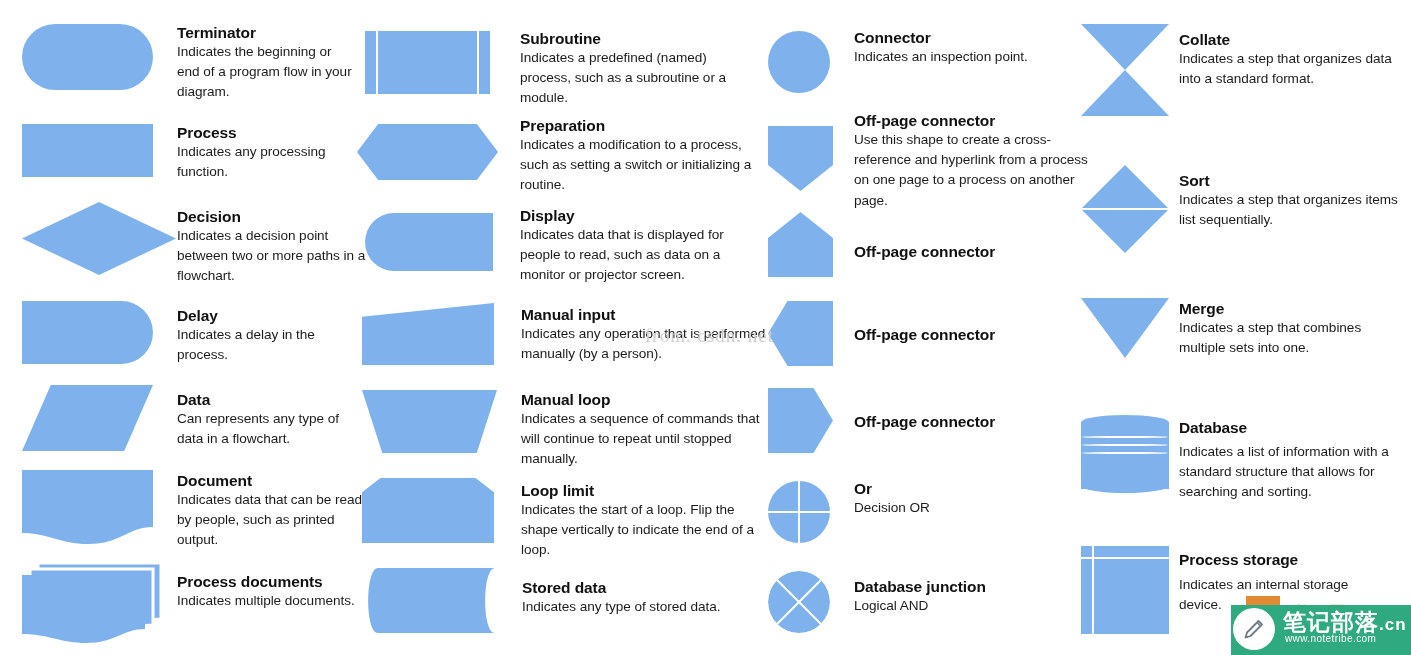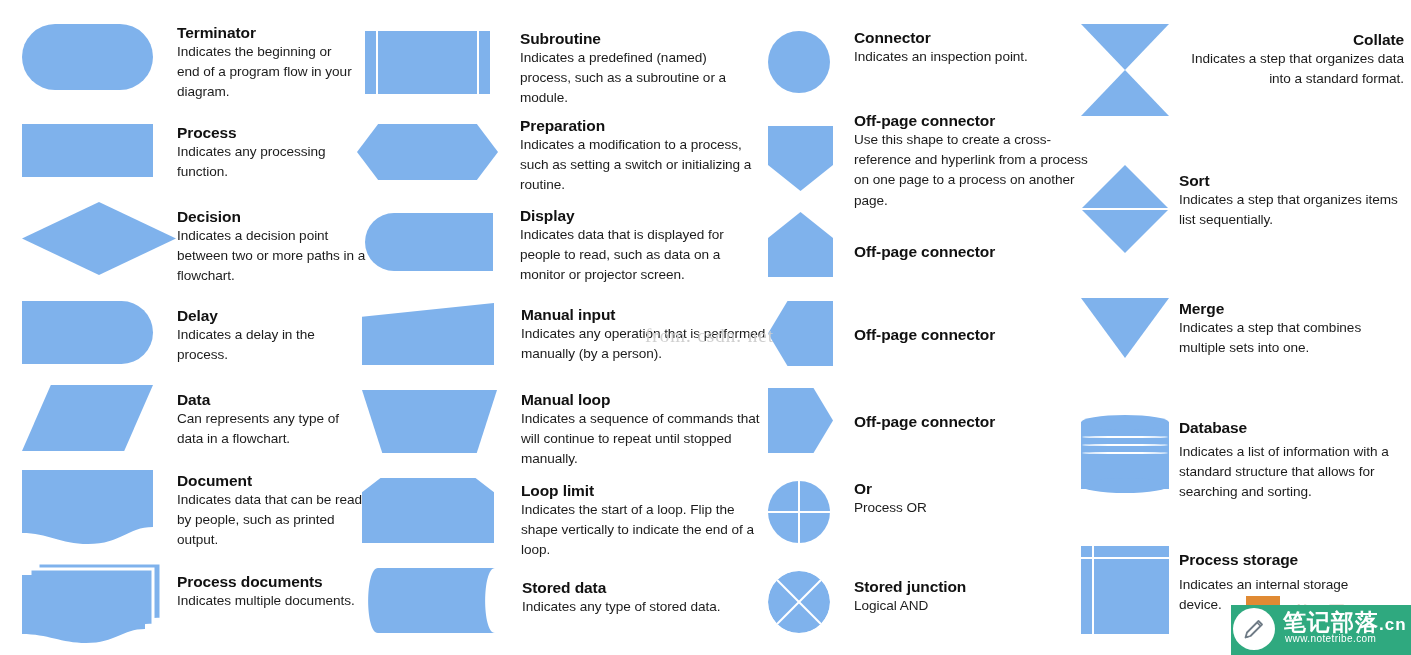--- a/index.html
+++ b/index.html
@@ -438,42 +438,42 @@
   </div>
 
   <div class="entry" style="left:768px; top:481px;">
     <div class="shape-box" style="left:0; top:0; width:62px; height:62px;">
       <div class="sh circle"></div>
       <div class="cross-v"></div>
       <div class="cross-h"></div>
     </div>
     <div class="text-box" style="left:86px; top:-2px; width:230px;">
       <div class="title">Or</div>
-      <div class="desc">Process OR</div>
+      <div class="desc">Decision OR</div>
     </div>
   </div>
 
   <div class="entry" style="left:768px; top:571px;">
     <div class="shape-box" style="left:0; top:0; width:62px; height:62px; overflow:hidden; border-radius:50%;">
       <div class="sh circle"></div>
       <div class="diag-a"></div>
       <div class="diag-b"></div>
     </div>
     <div class="text-box" style="left:86px; top:6px; width:230px;">
-      <div class="title">Stored junction</div>
+      <div class="title">Database junction</div>
       <div class="desc">Logical AND</div>
     </div>
   </div>
 
   <div class="entry" style="left:1081px; top:24px;">
     <div class="shape-box" style="left:0; top:0; width:88px; height:92px;">
       <div class="collate-top"></div>
       <div class="collate-bot"></div>
     </div>
-    <div class="text-box" style="left:98px; top:6px; width:225px;text-align:right;">
+    <div class="text-box" style="left:98px; top:6px; width:225px;">
       <div class="title">Collate</div>
       <div class="desc">Indicates a step that organizes data into a standard format.</div>
     </div>
   </div>
 
   <div class="entry" style="left:1081px; top:165px;">
     <div class="shape-box" style="left:0; top:0; width:88px; height:88px;">
       <div class="sh diamond"></div>
       <div class="sort-line"></div>
     </div>

